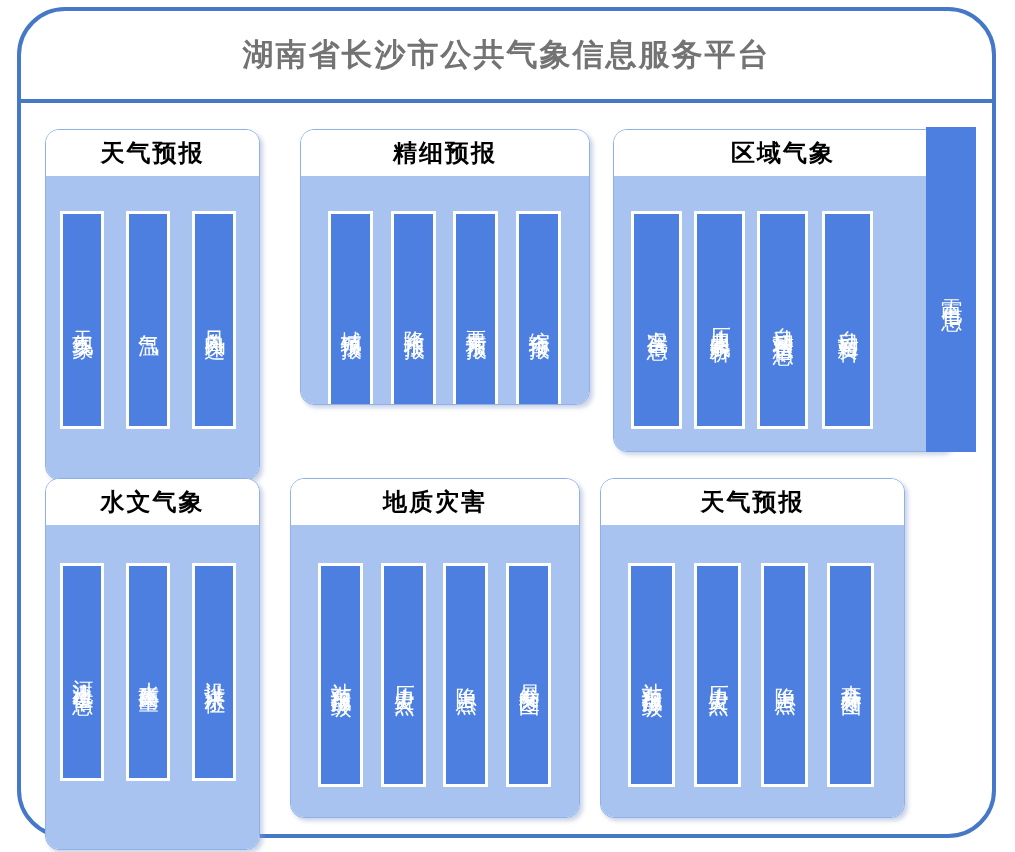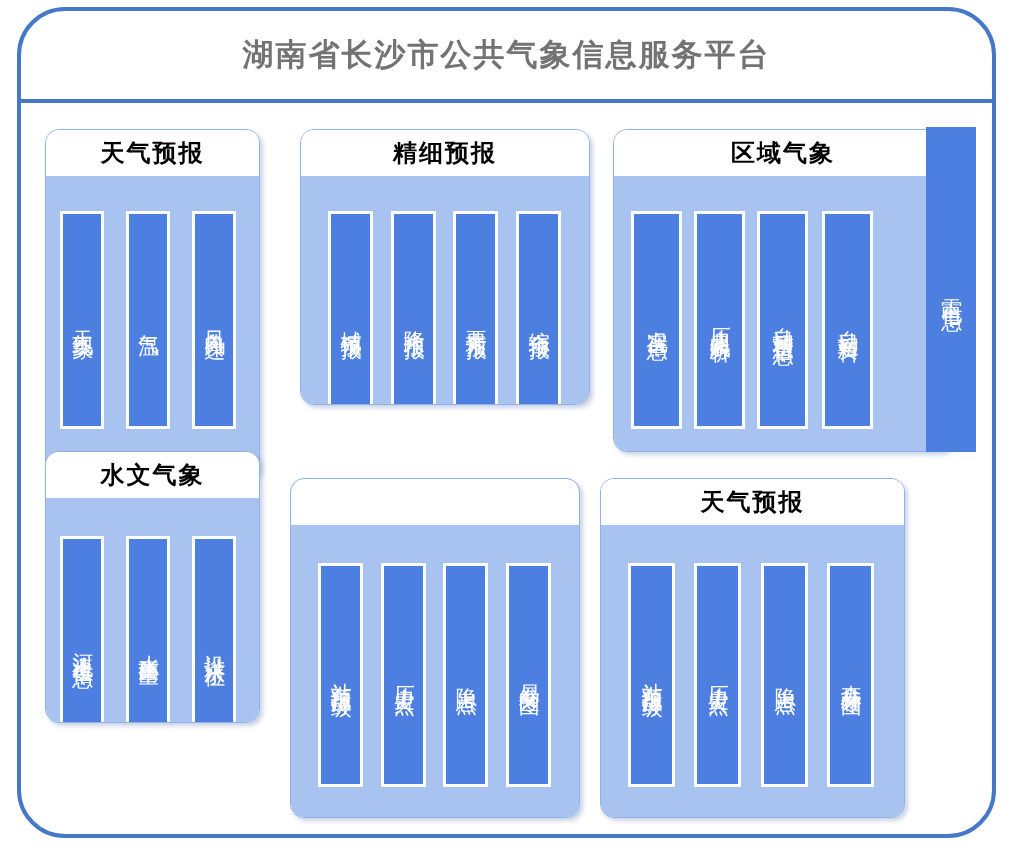--- a/index.html
+++ b/index.html
@@ -196,37 +196,40 @@
             <span class="item-label">历史曲线分析</span>
           </div>
           <div class="item-bar" style="left: 143px; top: 35px; width: 51px; height: 218px;">
             <span class="item-label">自动站状态信息</span>
           </div>
           <div class="item-bar" style="left: 208px; top: 35px; width: 51px; height: 218px;">
             <span class="item-label">自动站资料</span>
           </div>
         </div>
       </div>
-      <div class="group-box" style="left: 45px; top: 451px; width: 215px; height: 272px;">
+      <div class="group-box" style="left: 45px; top: 478px; width: 215px; height: 372px;">
         <div class="group-header">
           <div class="group-title">水文气象</div>
         </div>
         <div class="group-body">
           <div class="item-bar" style="left: 14px; top: 38px; width: 44px; height: 218px;">
             <span class="item-label">河流水位信息</span>
           </div>
           <div class="item-bar" style="left: 80px; top: 38px; width: 44px; height: 218px;">
             <span class="item-label">水库集雨量</span>
           </div>
           <div class="item-bar" style="left: 146px; top: 38px; width: 44px; height: 218px;">
             <span class="item-label">设计洪水位</span>
           </div>
         </div>
       </div>
       <div class="group-box" style="left: 290px; top: 478px; width: 290px; height: 340px;">
+        <div class="group-header">
+          <div class="group-title">地质灾害</div>
+        </div>
         <div class="group-body">
           <div class="item-bar" style="left: 27px; top: 38px; width: 45px; height: 224px;">
             <span class="item-label">站点预报等级</span>
           </div>
           <div class="item-bar" style="left: 90px; top: 38px; width: 45px; height: 224px;">
             <span class="item-label">历史灾点</span>
           </div>
           <div class="item-bar" style="left: 152px; top: 38px; width: 45px; height: 224px;">
             <span class="item-label">隐患点</span>
           </div>

